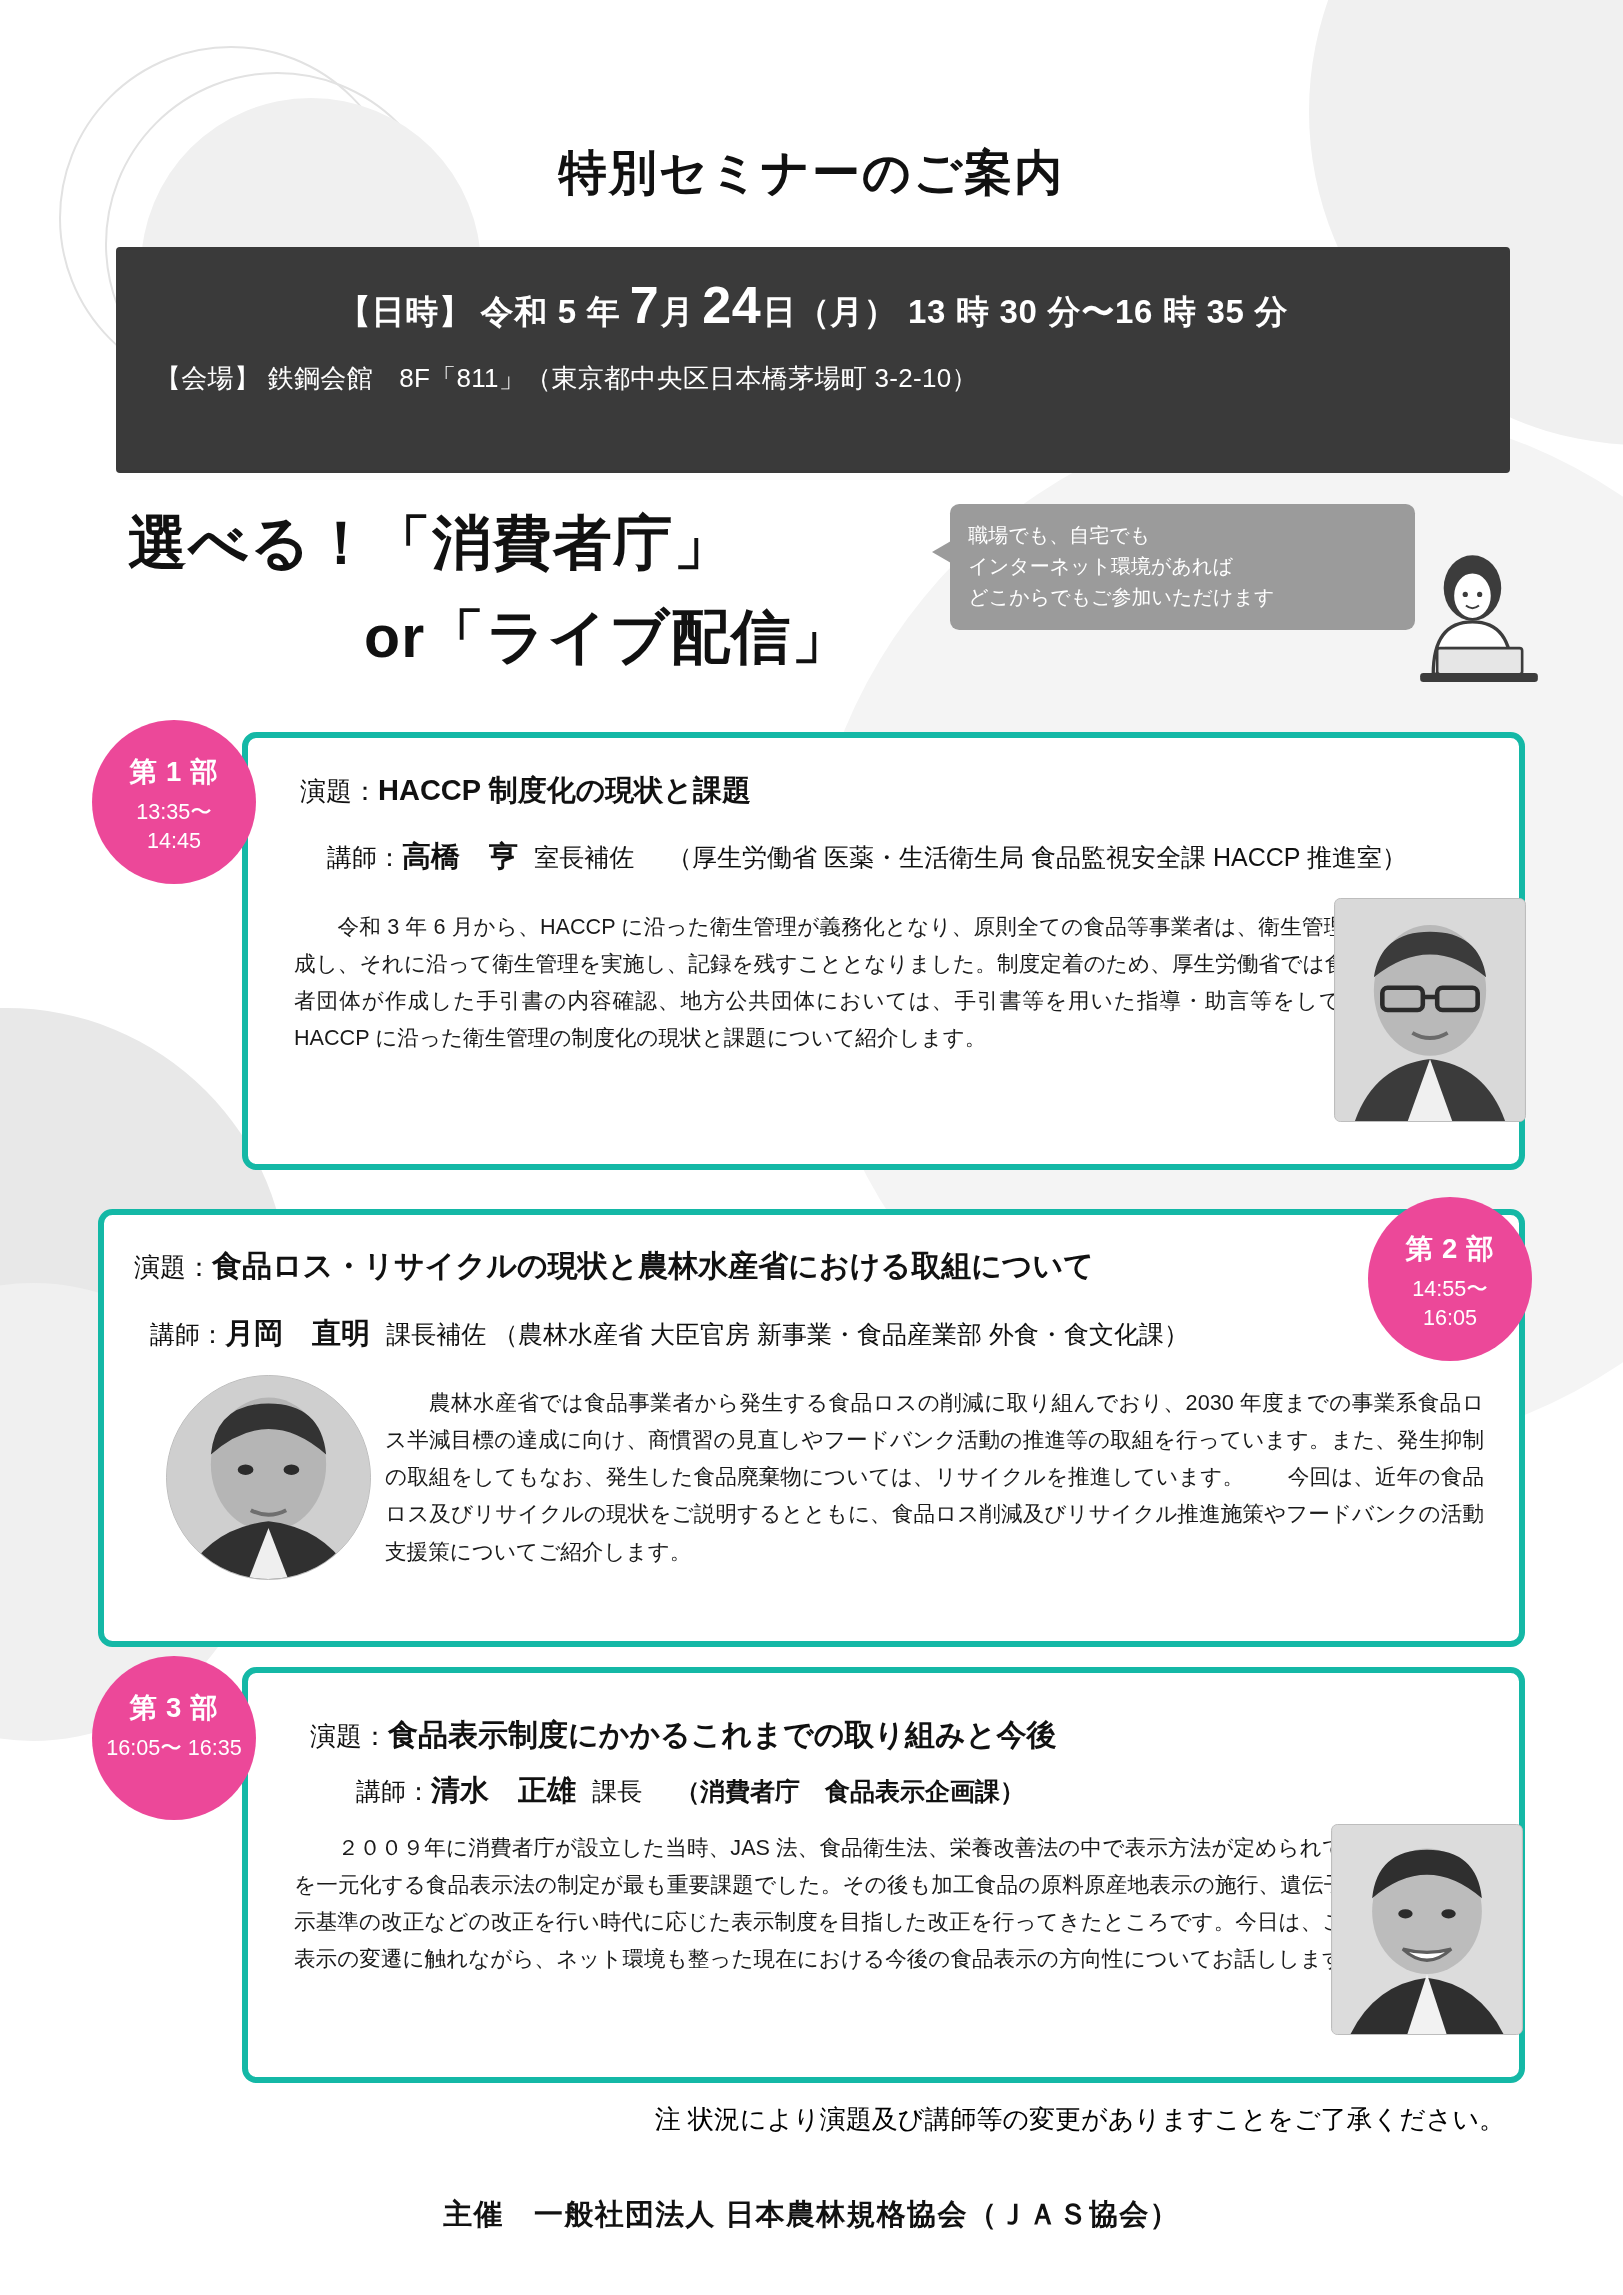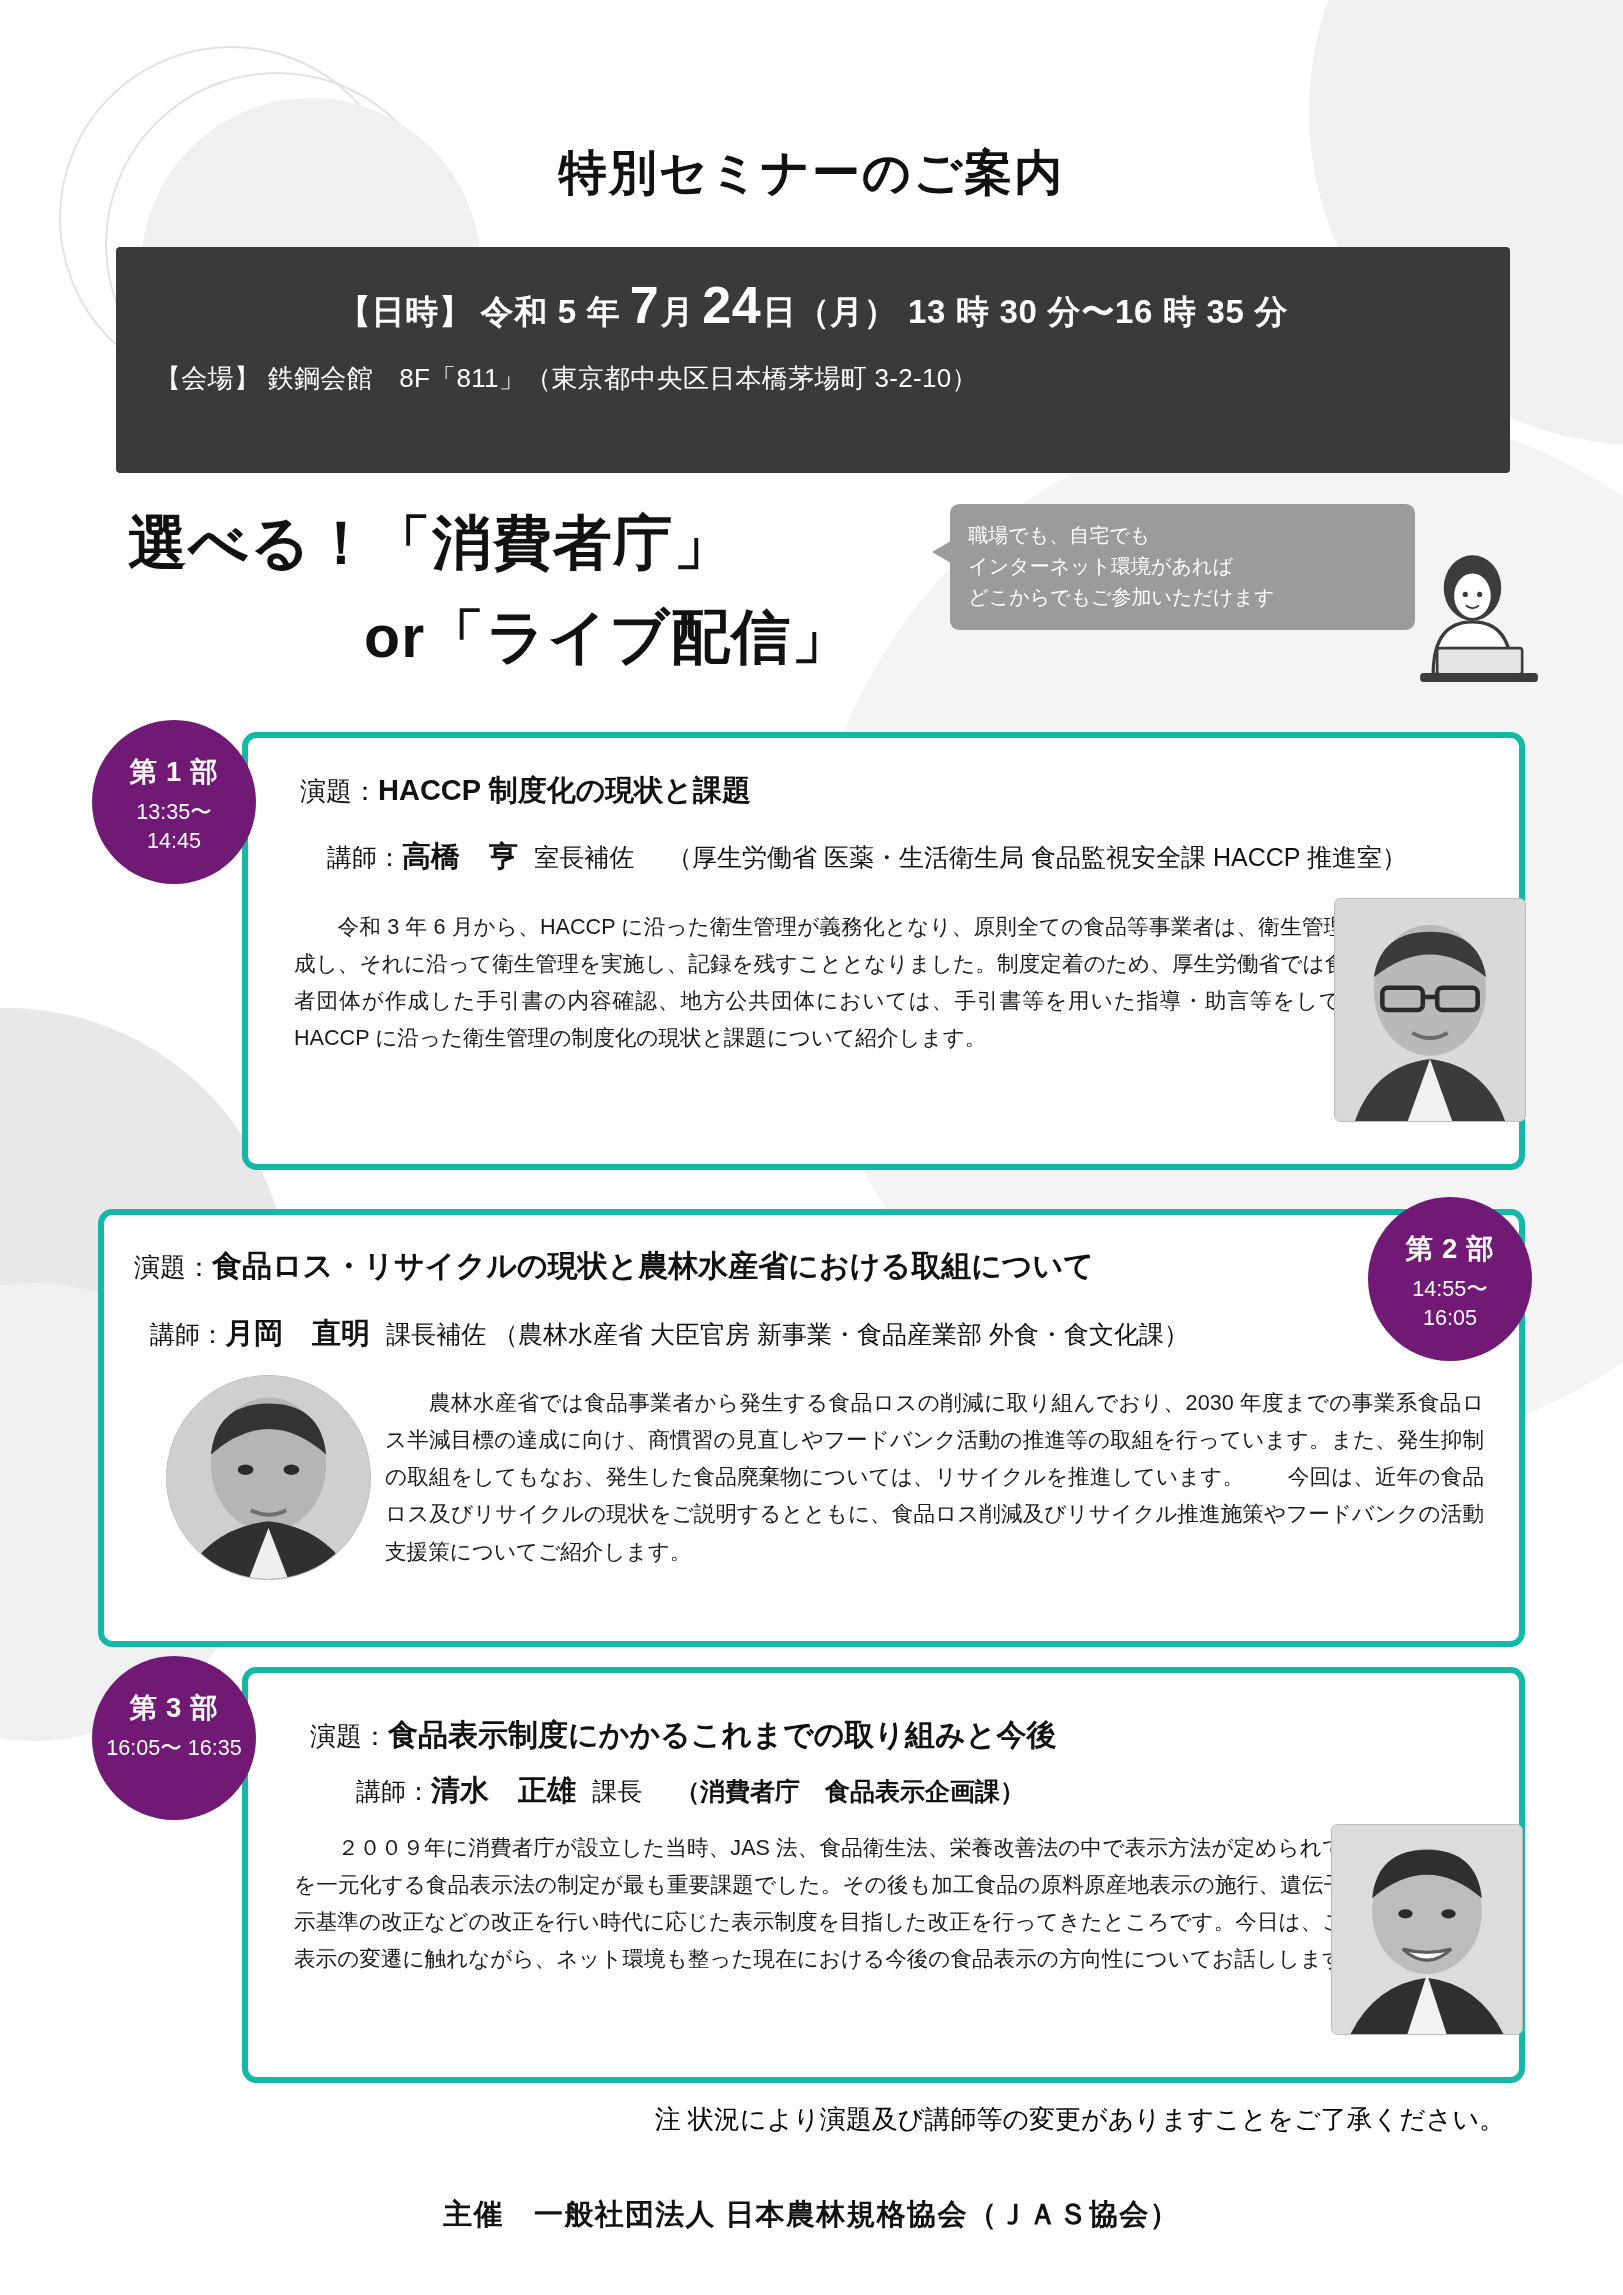--- a/index.html
+++ b/index.html
@@ -147,21 +147,21 @@
     background: #ffffff;
     border: 6px solid #14b8a6;
     border-radius: 14.4px;
     box-sizing: border-box;
   }
   .badge {
     position: absolute;
     width: 164px;
     height: 164px;
     border-radius: 50%;
-    background: #701a75;
+    background: #ec4899;
     color: #ffffff;
     text-align: center;
     box-sizing: border-box;
     padding-top: 34px;
     z-index: 5;
   }
   .badge .badge-title {
     font-size: 27.5px;
     font-weight: bold;
     letter-spacing: 0.7px;

